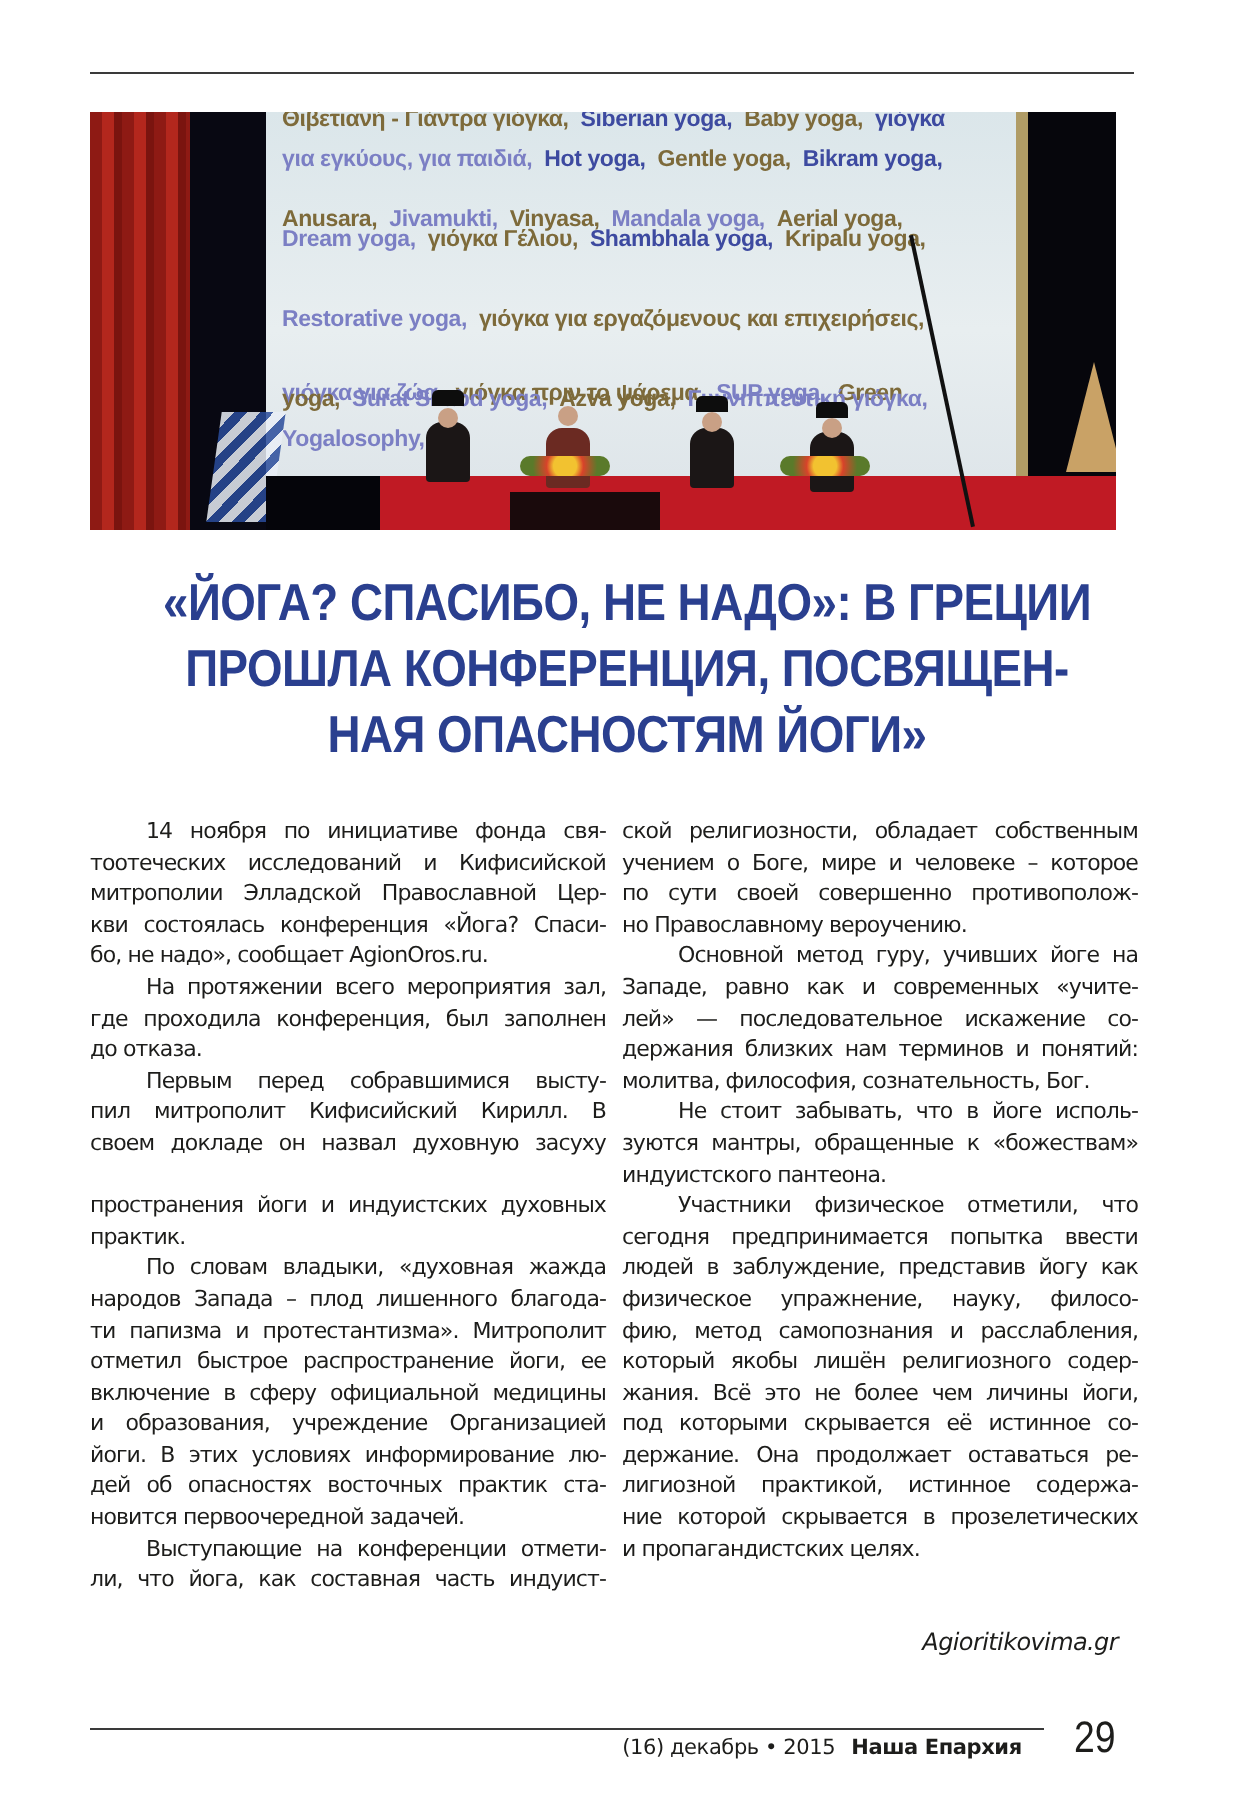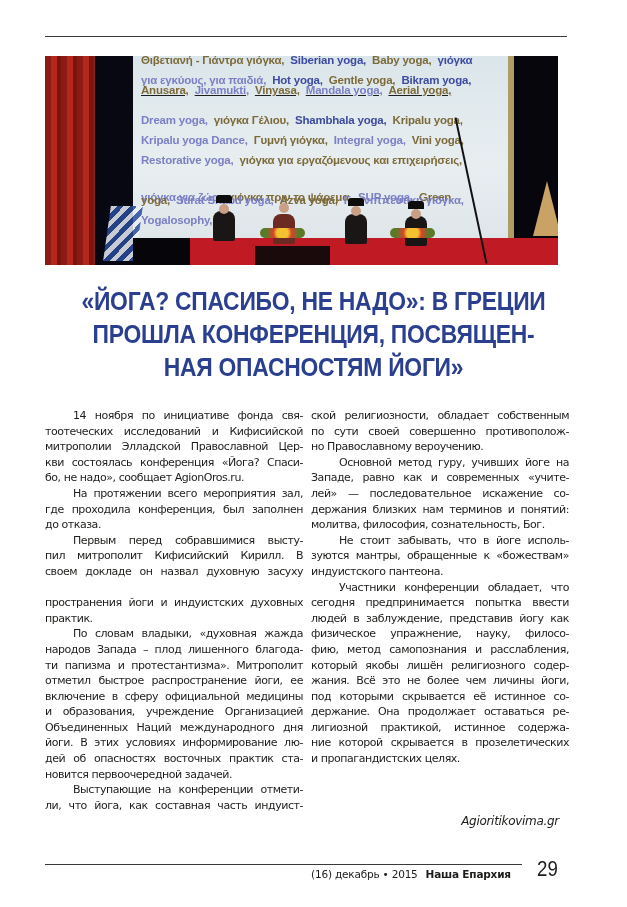--- a/index.html
+++ b/index.html
@@ -55,23 +55,22 @@
 <body>
 
 <div class="rule-top"></div>
 
 <div class="photo">
   <div class="curtain"></div>
   <div class="dark-left"></div>
   <div class="screen" id="screen">
       <div class="slide-line" style="top: -2px;"><span class="c-brown">Θιβετιανή - Γιάντρα γιόγκα,</span><span class="c-blue">Siberian yoga,</span><span class="c-brown">Baby yoga,</span><span class="c-blue">γιόγκα</span></div>
       <div class="slide-line" style="top: 18px;"><span class="c-lilac">για εγκύους, για παιδιά,</span><span class="c-blue">Hot yoga,</span><span class="c-brown">Gentle yoga,</span><span class="c-blue">Bikram yoga,</span></div>
-      <div class="slide-line" style="top: 28px; text-decoration: underline;"><span class="c-brown">Anusara,</span><span class="c-lilac">Jivamukti,</span><span class="c-brown">Vinyasa,</span><span class="c-lilac">Mandala yoga,</span><span class="c-brown">Aerial yoga,</span></div>
+      <div class="slide-line" style="top: 48px;"><span class="c-brown">Anusara,</span><span class="c-lilac">Jivamukti,</span><span class="c-brown">Vinyasa,</span><span class="c-lilac">Mandala yoga,</span><span class="c-brown">Aerial yoga,</span></div>
       <div class="slide-line" style="top: 58px;"><span class="c-lilac">Dream yoga,</span><span class="c-brown">γιόγκα Γέλιου,</span><span class="c-blue">Shambhala yoga,</span><span class="c-brown">Kripalu yoga,</span></div>
-      <div class="slide-line" style="top: 78px;"><span class="c-lilac">Kripalu yoga Dance,</span><span class="c-brown">Γυμνή γιόγκα,</span><span class="c-lilac">Integral yoga,</span><span class="c-brown">Vini yoga,</span></div>
       <div class="slide-line" style="top: 98px; text-align: center;"><span class="c-lilac">Restorative yoga,</span><span class="c-brown">γιόγκα για εργαζόμενους και επιχειρήσεις,</span></div>
       <div class="slide-line" style="top: 135px;"><span class="c-lilac">γιόγκα για ζώα,</span><span class="c-brown">γιόγκα πριν το ψάρεμα,</span><span class="c-lilac">SUP yoga,</span><span class="c-brown">Green</span></div>
       <div class="slide-line" style="top: 138px;"><span class="c-brown">yoga,</span><span class="c-lilac">Surat Shabd yoga,</span><span class="c-brown">Azva yoga,</span><span class="c-lilac">Γυμνιππευτική γιόγκα,</span></div>
       <div class="slide-line" style="top: 158px;"><span class="c-lilac">Yogalosophy,</span></div>
     </div>
   <div class="dark-right"></div>
   <div class="tent"></div>
   <div class="flag"></div>
   <div class="stage-floor"></div>
   <div class="table"></div>
@@ -118,40 +117,40 @@
     <span class="ln">своем докладе он назвал духовную засуху</span>
     <span class="ln gap"></span>
     <span class="ln">пространения йоги и индуистских духовных</span>
     <span class="ln last">практик.</span>
     <span class="ln ind">По словам владыки, «духовная жажда</span>
     <span class="ln">народов Запада – плод лишенного благода-</span>
     <span class="ln">ти папизма и протестантизма». Митрополит</span>
     <span class="ln">отметил быстрое распространение йоги, ее</span>
     <span class="ln">включение в сферу официальной медицины</span>
     <span class="ln">и образования, учреждение Организацией</span>
-    <span class="ln">Объединенных Наций международного дня</span>
     <span class="ln">йоги. В этих условиях информирование лю-</span>
     <span class="ln">дей об опасностях восточных практик ста-</span>
     <span class="ln last">новится первоочередной задачей.</span>
     <span class="ln ind">Выступающие на конференции отмети-</span>
     <span class="ln">ли, что йога, как составная часть индуист-</span>
   </div>
 <div class="col col-right" id="col-right">
     <span class="ln">ской религиозности, обладает собственным</span>
+    <span class="ln">учением о Боге, мире и человеке – которое</span>
     <span class="ln">по сути своей совершенно противополож-</span>
     <span class="ln last">но Православному вероучению.</span>
     <span class="ln ind">Основной метод гуру, учивших йоге на</span>
     <span class="ln">Западе, равно как и современных «учите-</span>
     <span class="ln">лей» — последовательное искажение со-</span>
     <span class="ln">держания близких нам терминов и понятий:</span>
     <span class="ln last">молитва, философия, сознательность, Бог.</span>
     <span class="ln ind">Не стоит забывать, что в йоге исполь-</span>
     <span class="ln">зуются мантры, обращенные к «божествам»</span>
     <span class="ln last">индуистского пантеона.</span>
-    <span class="ln ind">Участники конференции обладает, что</span>
+    <span class="ln ind">Участники физическое отметили, что</span>
     <span class="ln">сегодня предпринимается попытка ввести</span>
     <span class="ln">людей в заблуждение, представив йогу как</span>
     <span class="ln">физическое упражнение, науку, филосо-</span>
     <span class="ln">фию, метод самопознания и расслабления,</span>
     <span class="ln">который якобы лишён религиозного содер-</span>
     <span class="ln">жания. Всё это не более чем личины йоги,</span>
     <span class="ln">под которыми скрывается её истинное со-</span>
     <span class="ln">держание. Она продолжает оставаться ре-</span>
     <span class="ln">лигиозной практикой, истинное содержа-</span>
     <span class="ln">ние которой скрывается в прозелетических</span>

